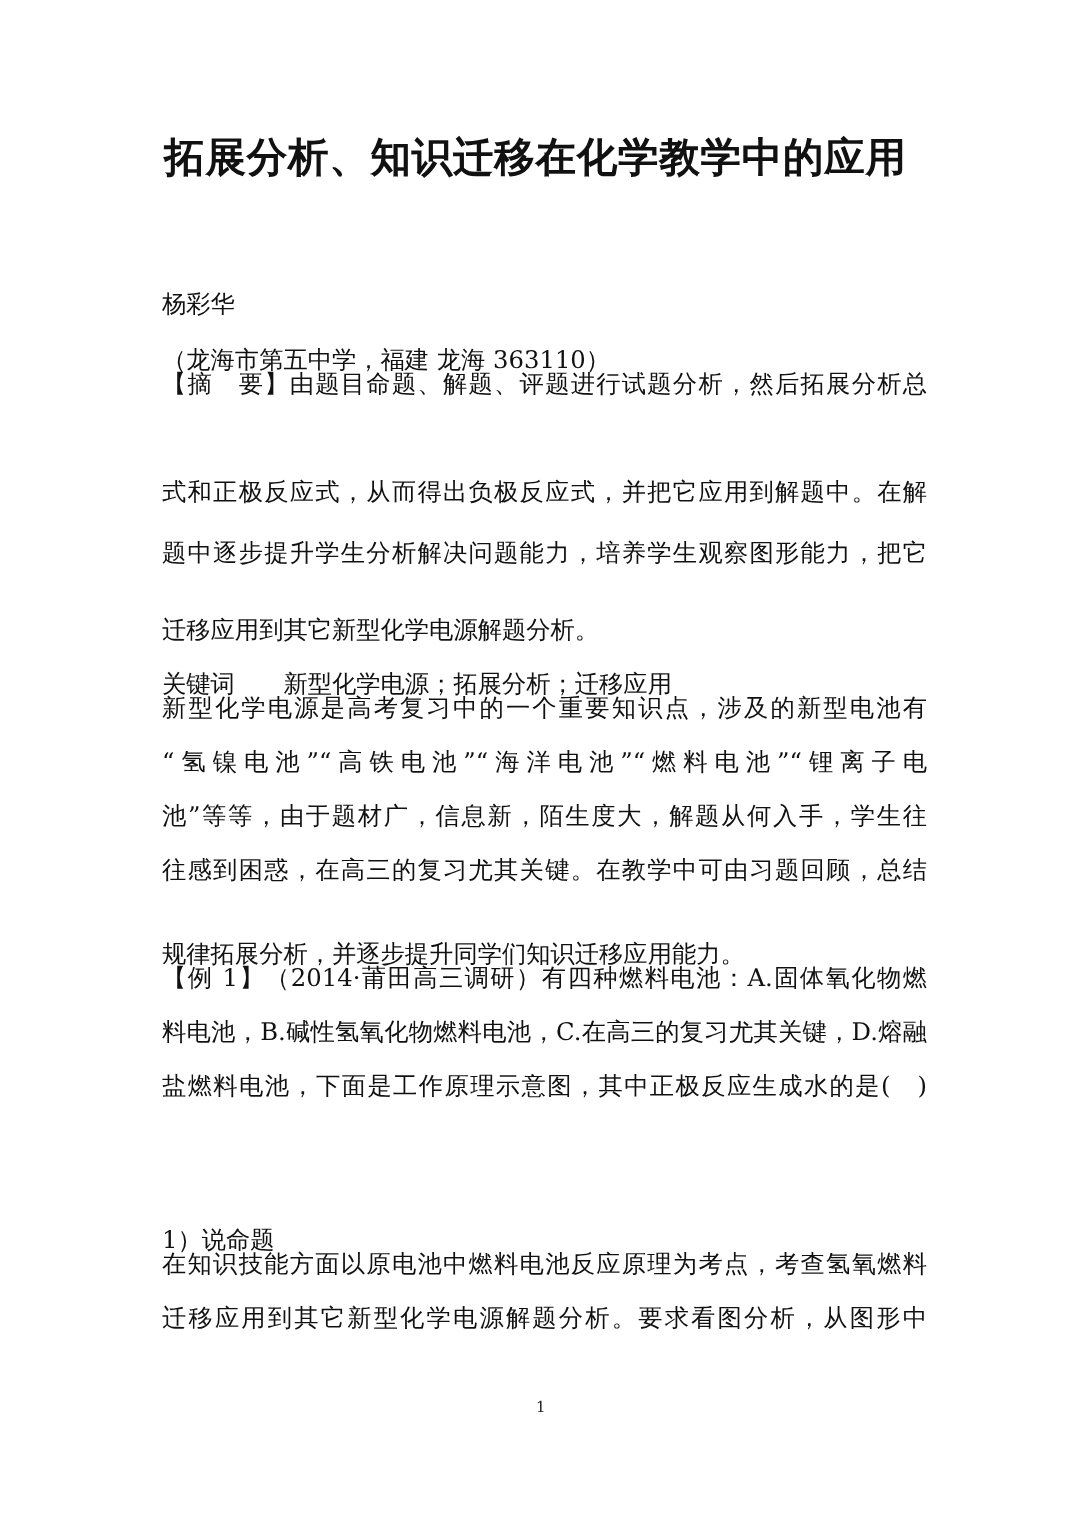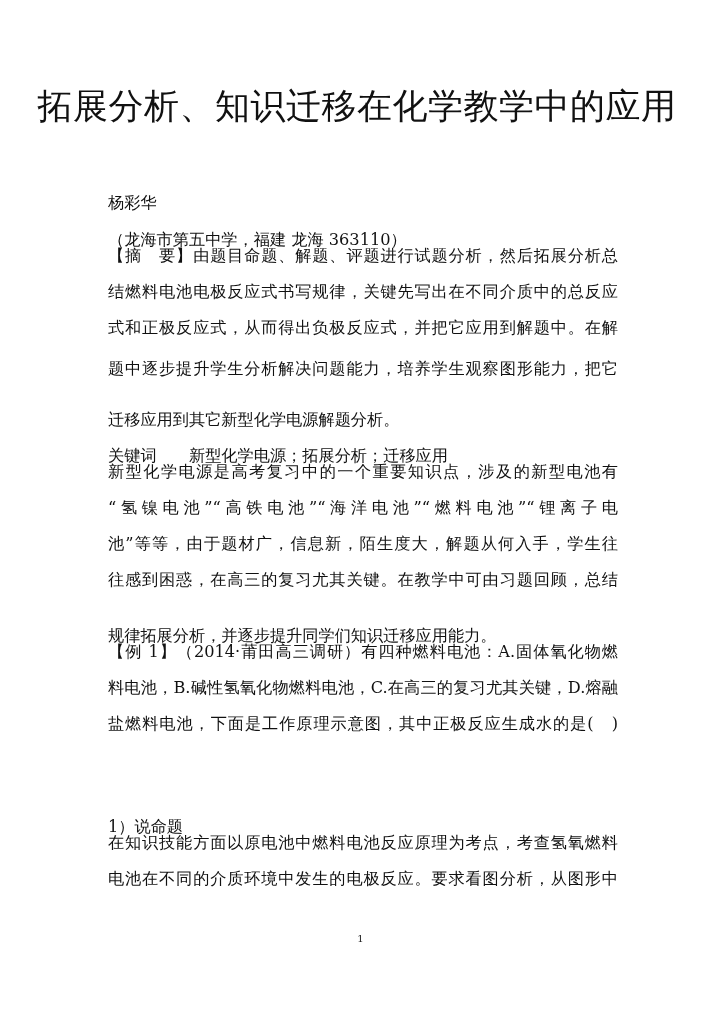--- a/index.html
+++ b/index.html
@@ -4,21 +4,21 @@
   <style>
     html, body { margin: 0; padding: 0; background: #ffffff; }
     body {
       width: 721px; height: 1020px; position: relative; overflow: hidden;
       font-family: "DejaVu Serif", "Liberation Serif", serif;
       color: #111111;
     }
     .page { position: absolute; left: 0; top: 0; width: 721px; height: 1020px; background: #fff; }
     .title {
       position: absolute; left: 0; top: 86px; width: 714px; text-align: center;
-      font-size: 35px; line-height: 40px; letter-spacing: 0.5px; color: #111;
+      font-size: 27px; line-height: 40px; letter-spacing: 0.5px; color: #111; font-weight: bold;
     }
     .line {
       position: absolute; left: 108px; width: 510px;
       font-size: 16.2px; line-height: 22px; white-space: nowrap;
       text-align: justify; text-align-last: justify;
     }
     .line.nojust { text-align: left; text-align-last: left; margin-top: 20px; }
     .pagenum {
       position: absolute; left: 0; width: 721px; top: 932px; text-align: center;
       font-size: 10px; line-height: 14px; color: #222;
@@ -27,36 +27,35 @@
 </head>
 <body>
 
 <div class="page">
   <div class="title">拓展分析、知识迁移在化学教学中的应用</div>
 
   <div class="line nojust" style="top:172px">杨彩华</div>
   <div class="line nojust" style="top:209px">（龙海市第五中学，福建 龙海 363110）</div>
 
   <div class="line" style="top:245px">【摘　要】由题目命题、解题、评题进行试题分析，然后拓展分析总</div>
-  <div class="line" style="top:281px">结燃料电池电极反应式书写规律，关键先写出在不同介质中的总反应</div>
   <div class="line" style="top:317px">式和正极反应式，从而得出负极反应式，并把它应用到解题中。在解</div>
   <div class="line" style="top:358px">题中逐步提升学生分析解决问题能力，培养学生观察图形能力，把它</div>
   <div class="line nojust" style="top:389px">迁移应用到其它新型化学电源解题分析。</div>
 
   <div class="line nojust" style="top:425px">关键词　　新型化学电源；拓展分析；迁移应用</div>
 
   <div class="line" style="top:461px">新型化学电源是高考复习中的一个重要知识点，涉及的新型电池有</div>
   <div class="line" style="top:497px">“氢镍电池”“高铁电池”“海洋电池”“燃料电池”“锂离子电</div>
   <div class="line" style="top:533px">池”等等，由于题材广，信息新，陌生度大，解题从何入手，学生往</div>
   <div class="line nojust" style="top:605px">规律拓展分析，并逐步提升同学们知识迁移应用能力。</div>
   <div class="line" style="top:569px">往感到困惑，在高三的复习尤其关键。在教学中可由习题回顾，总结</div>
 
   <div class="line" style="top:641px">【例 1】（2014·莆田高三调研）有四种燃料电池：A.固体氧化物燃</div>
   <div class="line" style="top:677px">料电池，B.碱性氢氧化物燃料电池，C.在高三的复习尤其关键，D.熔融</div>
   <div class="line" style="top:713px">盐燃料电池，下面是工作原理示意图，其中正极反应生成水的是(　)</div>
 
   <div class="line nojust" style="top:796px">1）说命题</div>
 
   <div class="line" style="top:832px">在知识技能方面以原电池中燃料电池反应原理为考点，考查氢氧燃料</div>
-  <div class="line" style="top:868px">电池在不同的介质环境中发生的电极反应。要求看图分析，从图形中</div>
+  <div class="line" style="top:868px">迁移应用到其它新型化学电源解题分析。要求看图分析，从图形中</div>
 
   <div class="pagenum">1</div>
 </div>
 
 </body></html>

